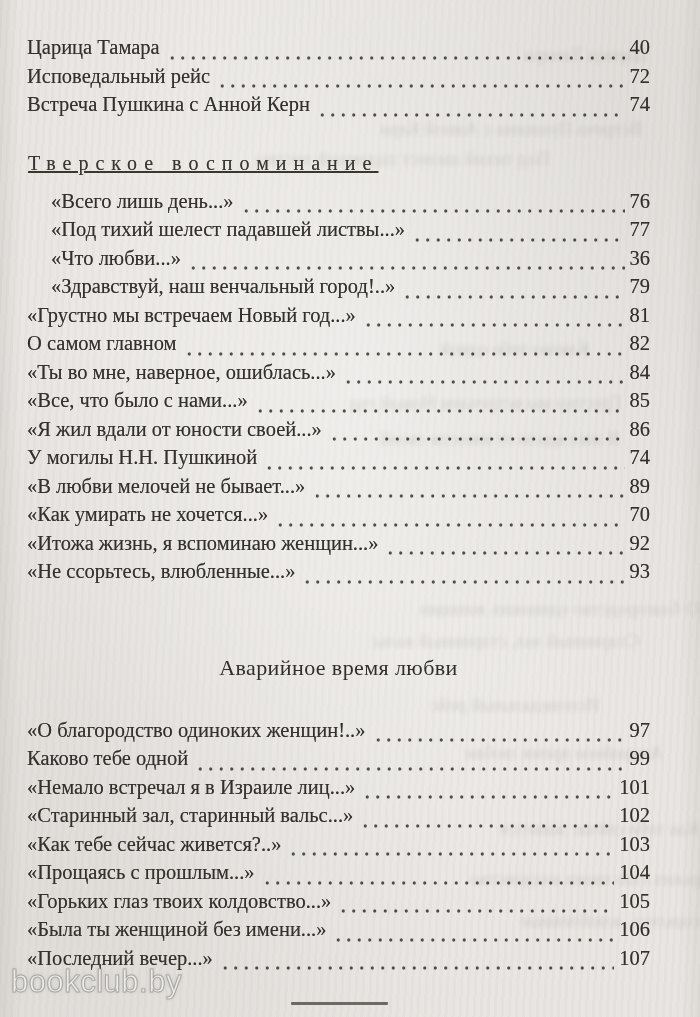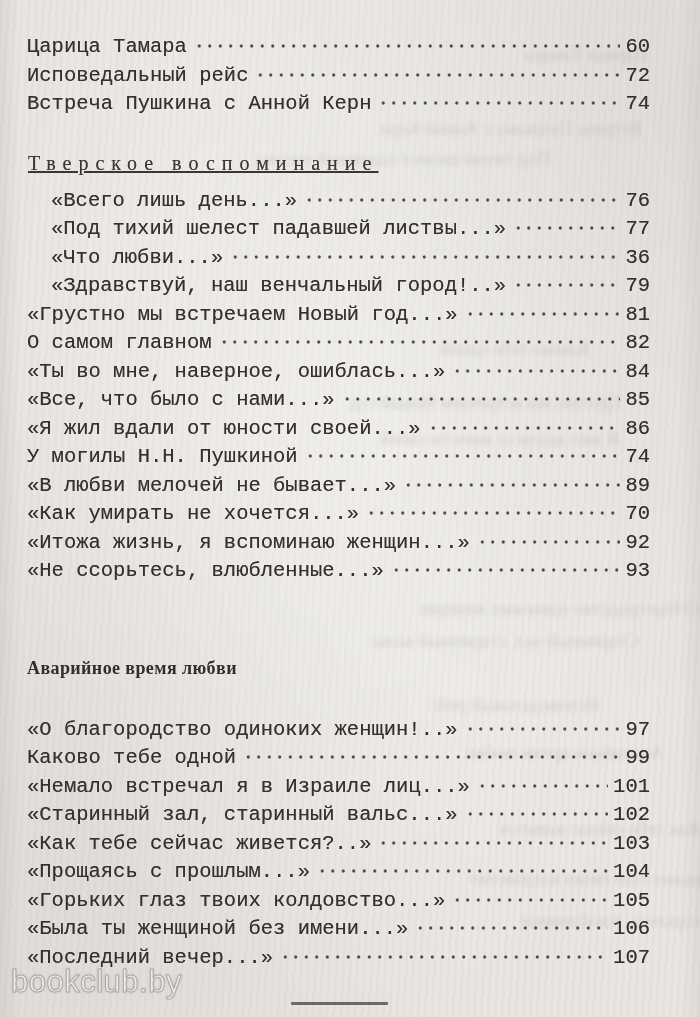--- a/index.html
+++ b/index.html
@@ -19,25 +19,24 @@
       linear-gradient(90deg, rgba(120,117,111,0.12), rgba(120,117,111,0) 3%, rgba(120,117,111,0) 97%, rgba(120,117,111,0.10));
     overflow: hidden;
   }
   .content {
     position: absolute; inset: 0;
     padding: 33px 50px 0 27px;
     box-sizing: border-box;
     color: #34312d;
   }
   .toc-row {
-    display: flex; align-items: flex-start;
+    display: flex; align-items: flex-end;
     font-size: 20.5px; line-height: 28.5px;
     white-space: nowrap;
     text-shadow: 0 0 0.4px rgba(52,49,45,0.55);
-    font-family: Liberation Mono, monospace;
   }
   .toc-row .t { flex: 0 0 auto; padding-right: 3px; }
   .toc-row .leader {
     flex: 1 1 auto; display: inline-block; min-width: 8px; height: 17px;
     background-image: radial-gradient(circle, rgba(58,55,50,0.88) 1.35px, rgba(58,55,50,0) 1.9px);
     background-size: 10.5px 6px;
     background-repeat: repeat-x;
     background-position: left 2px bottom 1px;
     margin: 0 3px 0 2px;
   }
@@ -46,22 +45,22 @@
   .h-spread {
     margin: 30px 0 10px 1px;
     font-size: 20px; line-height: 28px;
     letter-spacing: 7px;
     color: #3a3731;
     text-shadow: 0 0 0.4px rgba(52,49,45,0.5);
     text-decoration: underline;
   }
   .h-center {
     margin: 67px 0 33px 0;
-    font-size: 18px; line-height: 30px;
-    font-weight: bold; text-align: left;
+    font-size: 22px; line-height: 30px;
+    font-weight: normal; text-align: center;
     letter-spacing: 0.4px;
     color: #322f2b;
   }
   .bleed {
     position: absolute;
     font-size: 19px; white-space: nowrap;
     color: #8b8983;
     opacity: 0.24;
     filter: blur(2.3px);
     transform: scaleX(-1);
@@ -99,21 +98,21 @@
   <div class="bleed" style="top:742px; left:465px;">Аварийное время любви</div>
   <div class="bleed" style="top:818px; left:500px;">Как тебе сейчас живется</div>
   <div class="bleed" style="top:868px; left:470px;">Горьких глаз твоих колдовство</div>
   <div class="bleed" style="top:910px; left:520px;">Не ссорьтесь, влюбленные</div>
 
   <div class="content">
 
     <div class="toc-row">
       <span class="t">Царица Тамара</span>
       <span class="leader"></span>
-      <span class="pg">60</span>
+      <span class="pg">40</span>
     </div>
     <div class="toc-row">
       <span class="t">Исповедальный рейс</span>
       <span class="leader"></span>
       <span class="pg">72</span>
     </div>
     <div class="toc-row">
       <span class="t">Встреча Пушкина с Анной Керн</span>
       <span class="leader"></span>
       <span class="pg">74</span>

